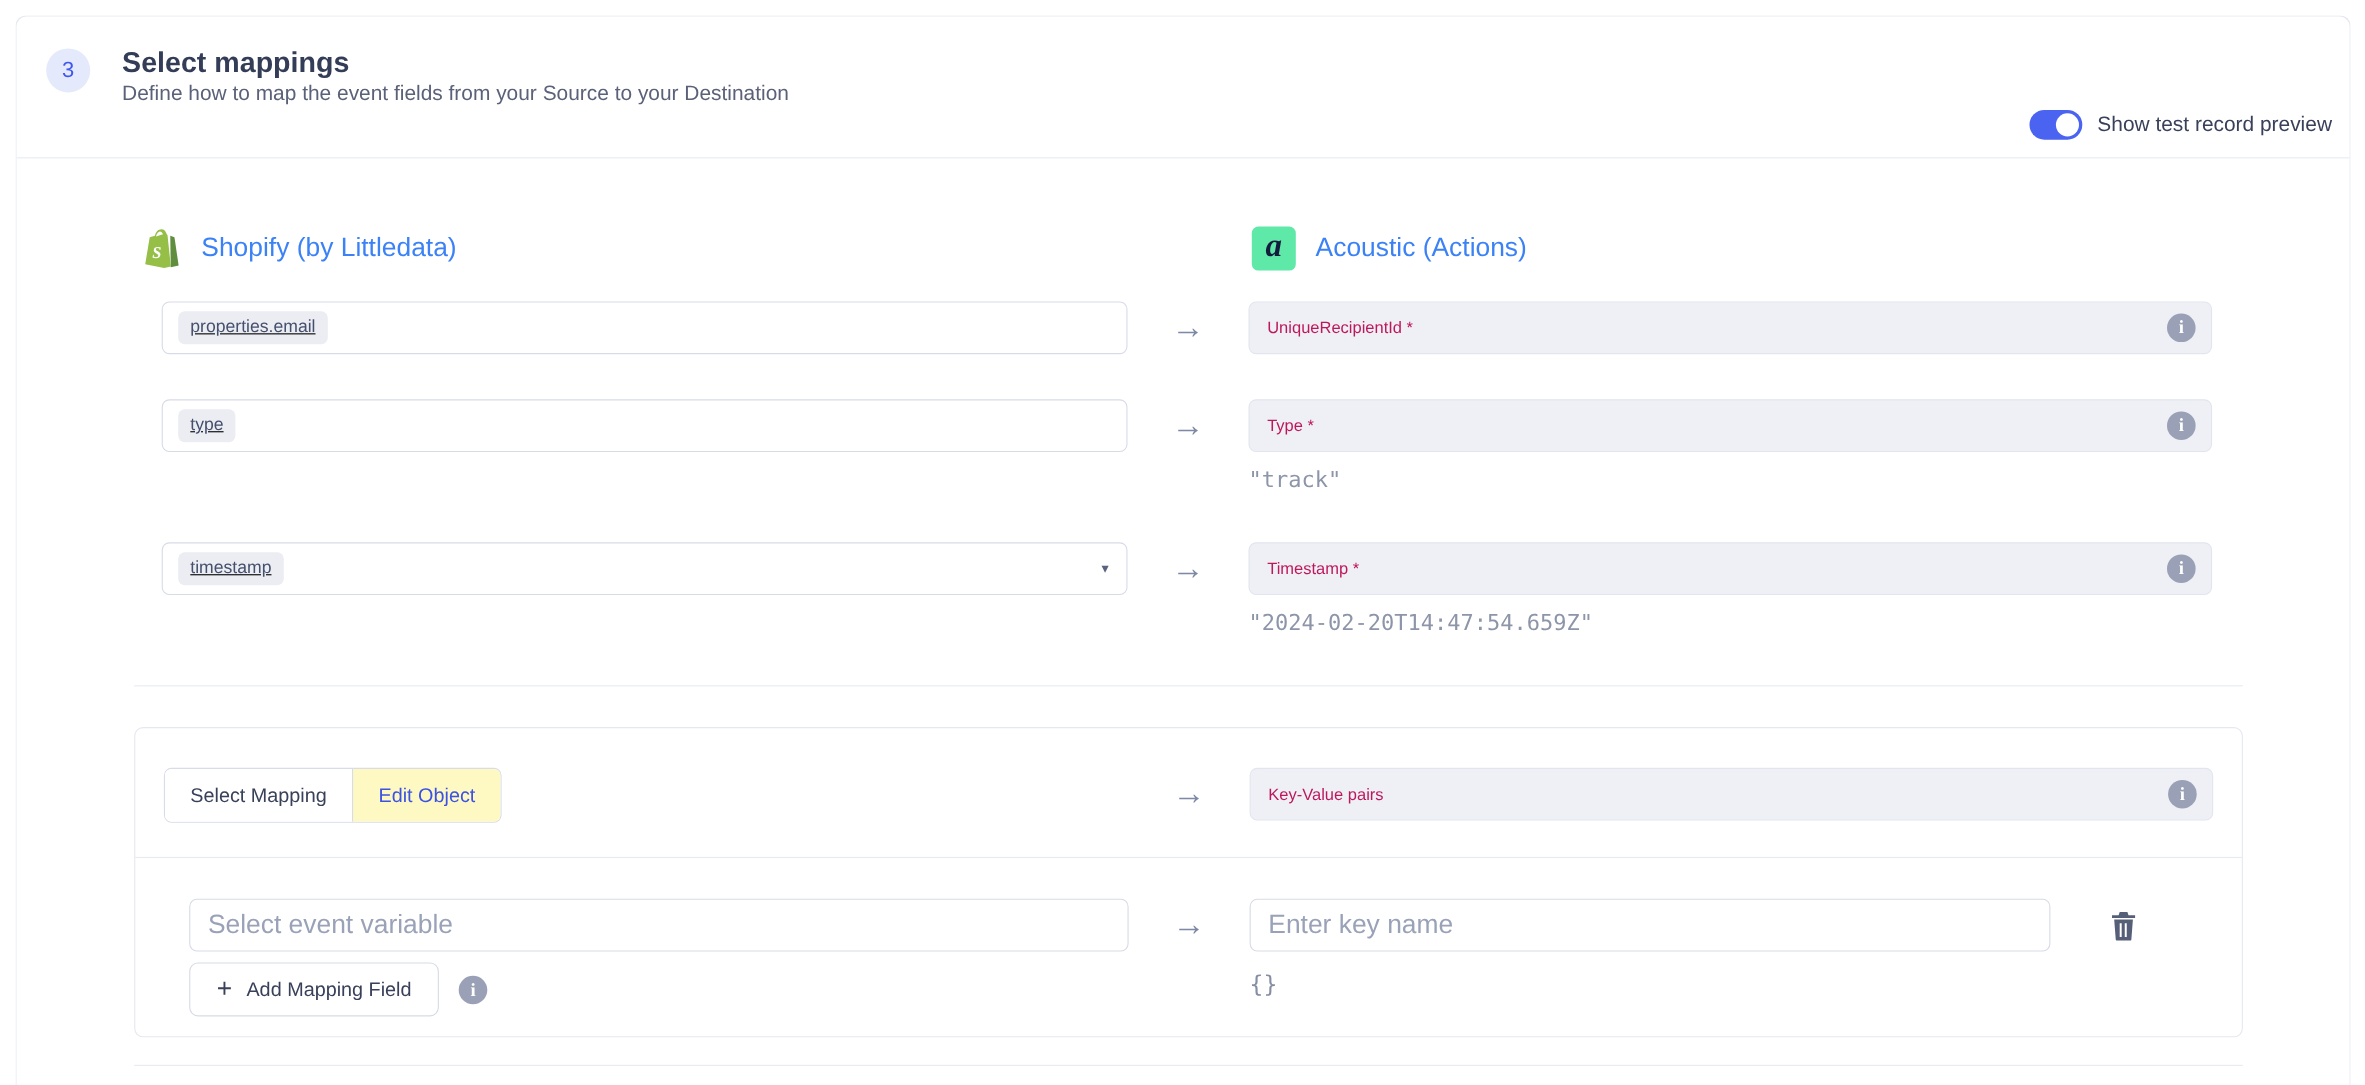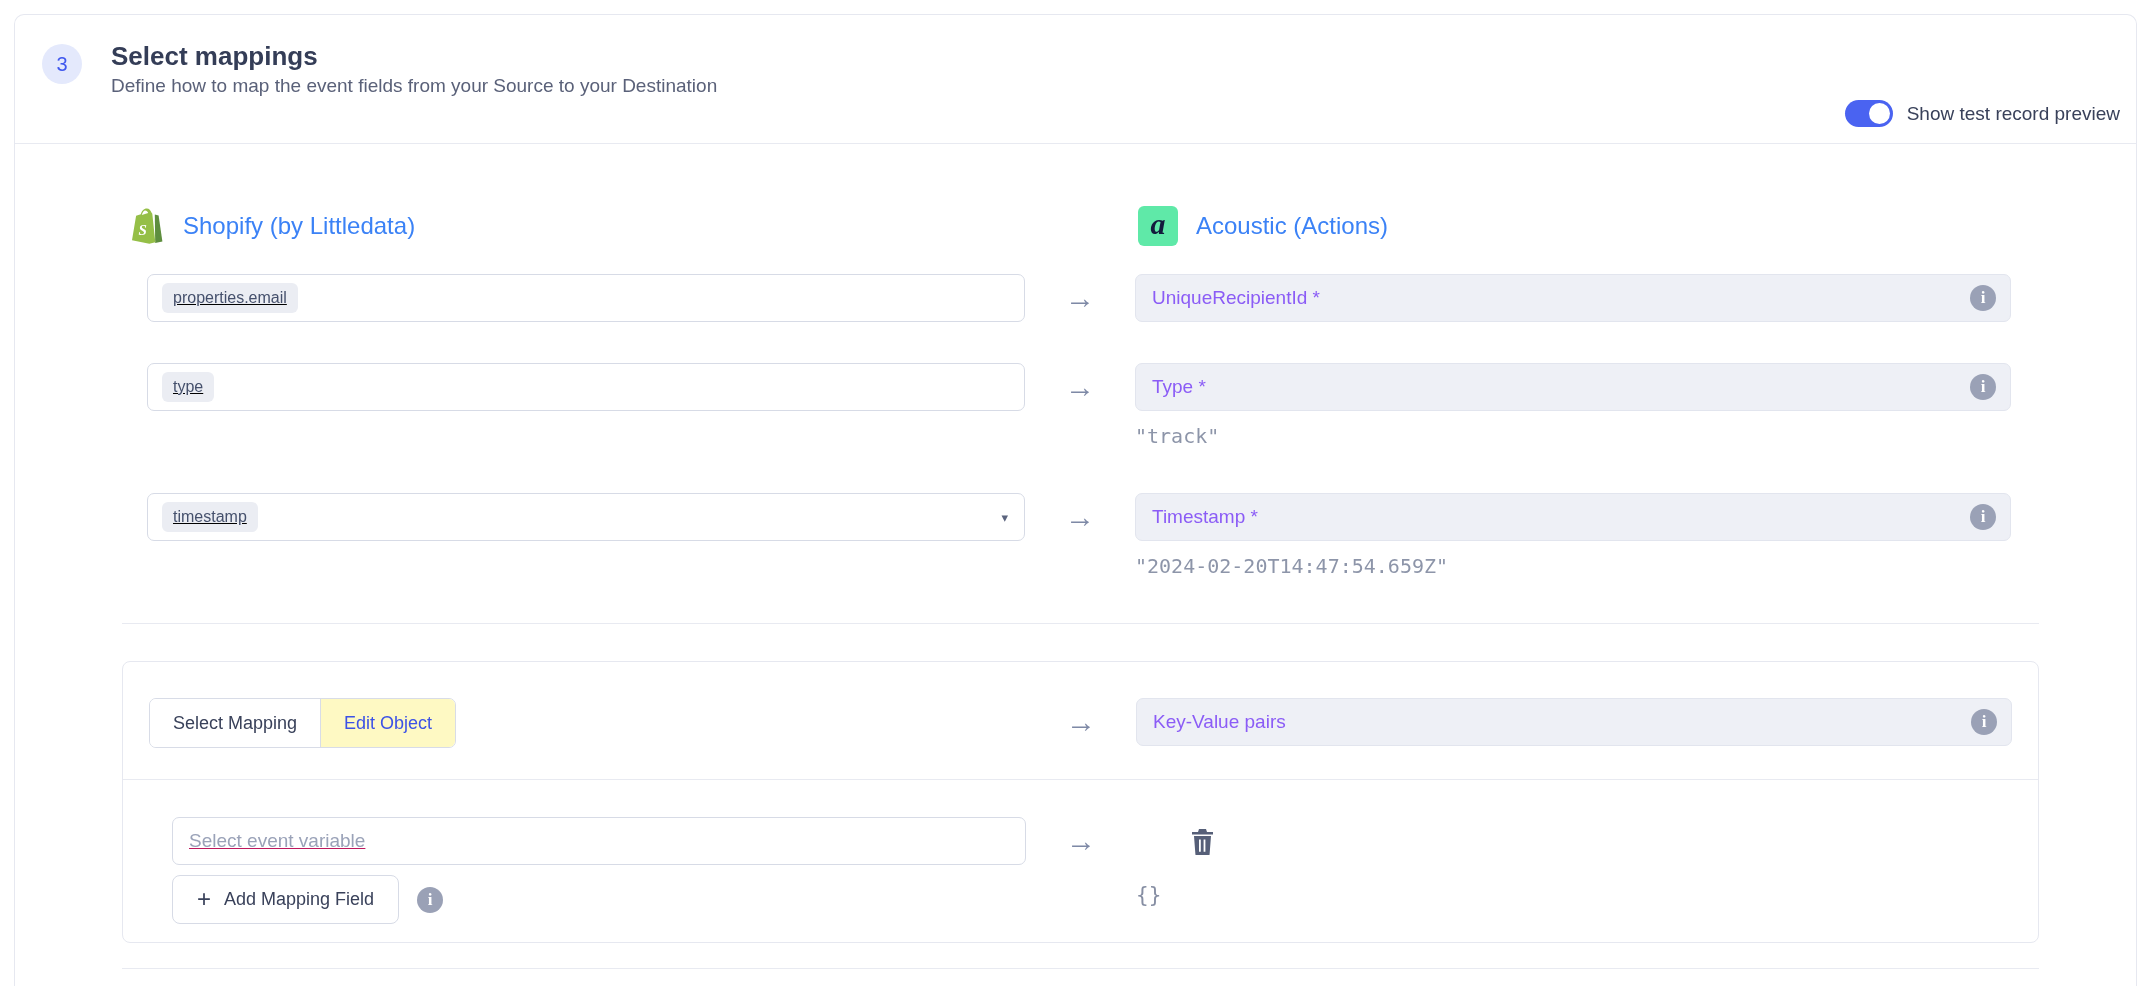--- a/index.html
+++ b/index.html
@@ -57,21 +57,21 @@
   }
   .chip{
     background:#ebedf3; border-radius:6px; padding:6px 11px; font-size:16px; color:#45506c;
   }
   .caret{ position:absolute; right:16px; font-size:13px; color:#5b647e; }
 
   .dest-field{
     height:48px; background:#eef0f6; border:1px solid #e2e5ee; border-radius:7px;
     display:flex; align-items:center; padding:0 14px 0 16px; justify-content:space-between;
   }
-  .dest-label{ font-size:19px; color:#8b5cf6; }
+  .dest-label{ font-size:15px; color:#be185d; }
   .info-icon{
     width:26px; height:26px; border-radius:50%; background:#9aa1b6; color:#fff;
     font-family:"Liberation Serif",serif; font-weight:700; font-size:17px;
     display:flex; align-items:center; justify-content:center; cursor:pointer; flex:none;
   }
   .preview{ margin-top:13px; font-size:20px; color:#8d95a9; }
 
   .gap41{ height:41px; } .gap45{ height:45px; }
 
   .divider{ height:1px; background:#e8eaf1; width:1917px; }
@@ -87,21 +87,21 @@
   .tab-group{ display:inline-flex; border:1px solid #d8dce7; border-radius:7px; overflow:hidden; height:50px; }
   .tab{ border:none; background:#fff; font-size:18px; font-weight:500; color:#39415a;
     padding:0 23px; cursor:pointer; font-family:inherit; }
   .tab.active{ background:#fef9c3; color:#3c52e6; border-left:1px solid #d8dce7; }
   .object-divider{ height:1px; background:#e8eaf1; }
   .object-bottom{ display:flex; align-items:flex-start; padding:37px 26px 18px 49px; }
   .object-bottom .cell-left{ width:854px; }
 
   .text-input{
     width:100%; height:48px; border:1px solid #d7dbe6; border-radius:7px; padding:0 16px;
-    font-size:19px; color:#be185d; font-family:inherit; outline:none; background:#fff;text-decoration:underline;
+    font-size:24px; color:#be185d; font-family:inherit; outline:none; background:#fff;
   }
   .text-input::placeholder{ color:#9aa2b8; }
   .key-input{ width:728px; }
   .key-row{ display:flex; align-items:center; }
   .trash-btn{ background:none; border:none; margin-left:54px; cursor:pointer; padding:0; height:48px;
     display:flex; align-items:center; }
 
   .btn-row{ display:flex; align-items:center; margin-top:10px; }
   .add-btn{
     height:49px; background:#fff; border:1px solid #d7dbe6; border-radius:8px; padding:0 24px;
@@ -228,20 +228,21 @@
             <button class="add-btn">
               <span class="plus">+</span>
               <span>Add Mapping Field</span>
             </button>
             <span class="info-icon">i</span>
           </div>
         </div>
         <div class="cell-arrow"><span class="arrow">→</span></div>
         <div class="cell-right">
           <div class="key-row">
+            <input class="text-input key-input" placeholder="Enter key name" style="">
             <button class="trash-btn">
               <svg width="25" height="27" viewBox="0 0 25 27">
                 <path fill="#565f78" d="M9 1h7l1 3h6v2.6H2V4h6l1-3zM4 8h17l-1.4 18.2c-.1 1-.9 1.8-2 1.8H7.4c-1.1 0-1.9-.8-2-1.8L4 8zm5 3.4v12.4h1.8V11.4H9zm4.6 0v12.4h1.8V11.4h-1.8z"></path>
               </svg>
             </button>
           </div>
           <div class="kv-preview mono">{}</div>
         </div>
       </div>
     </div>

